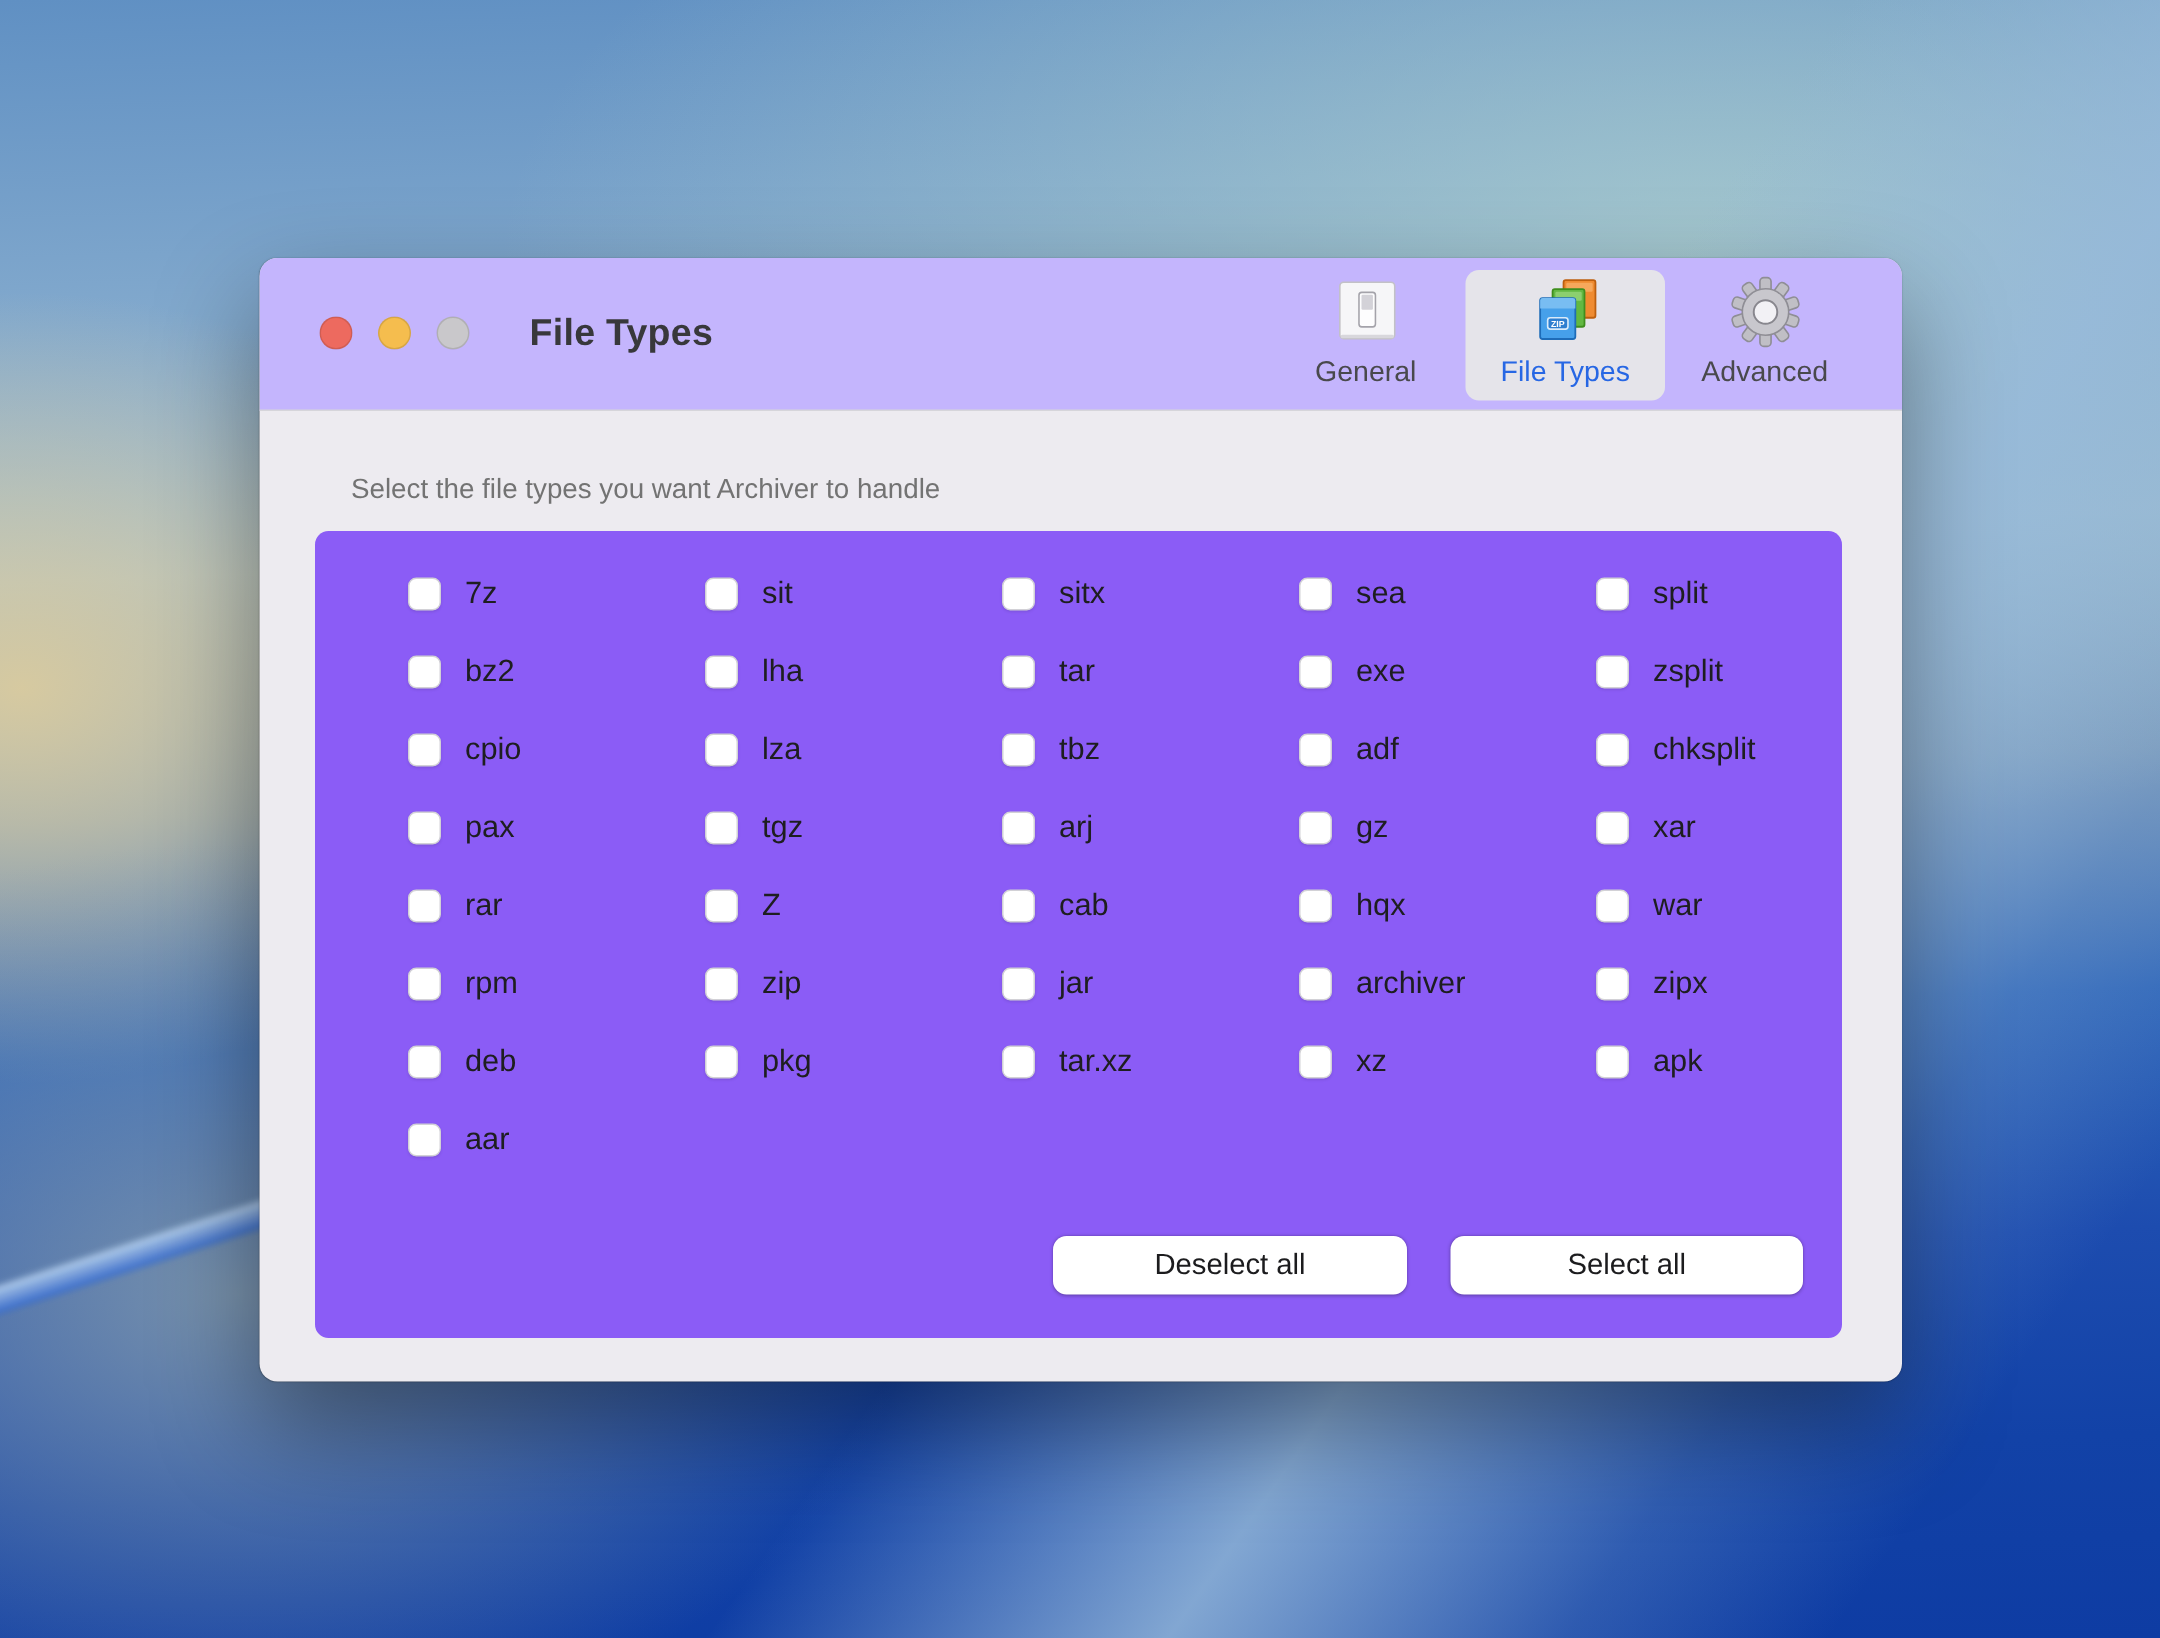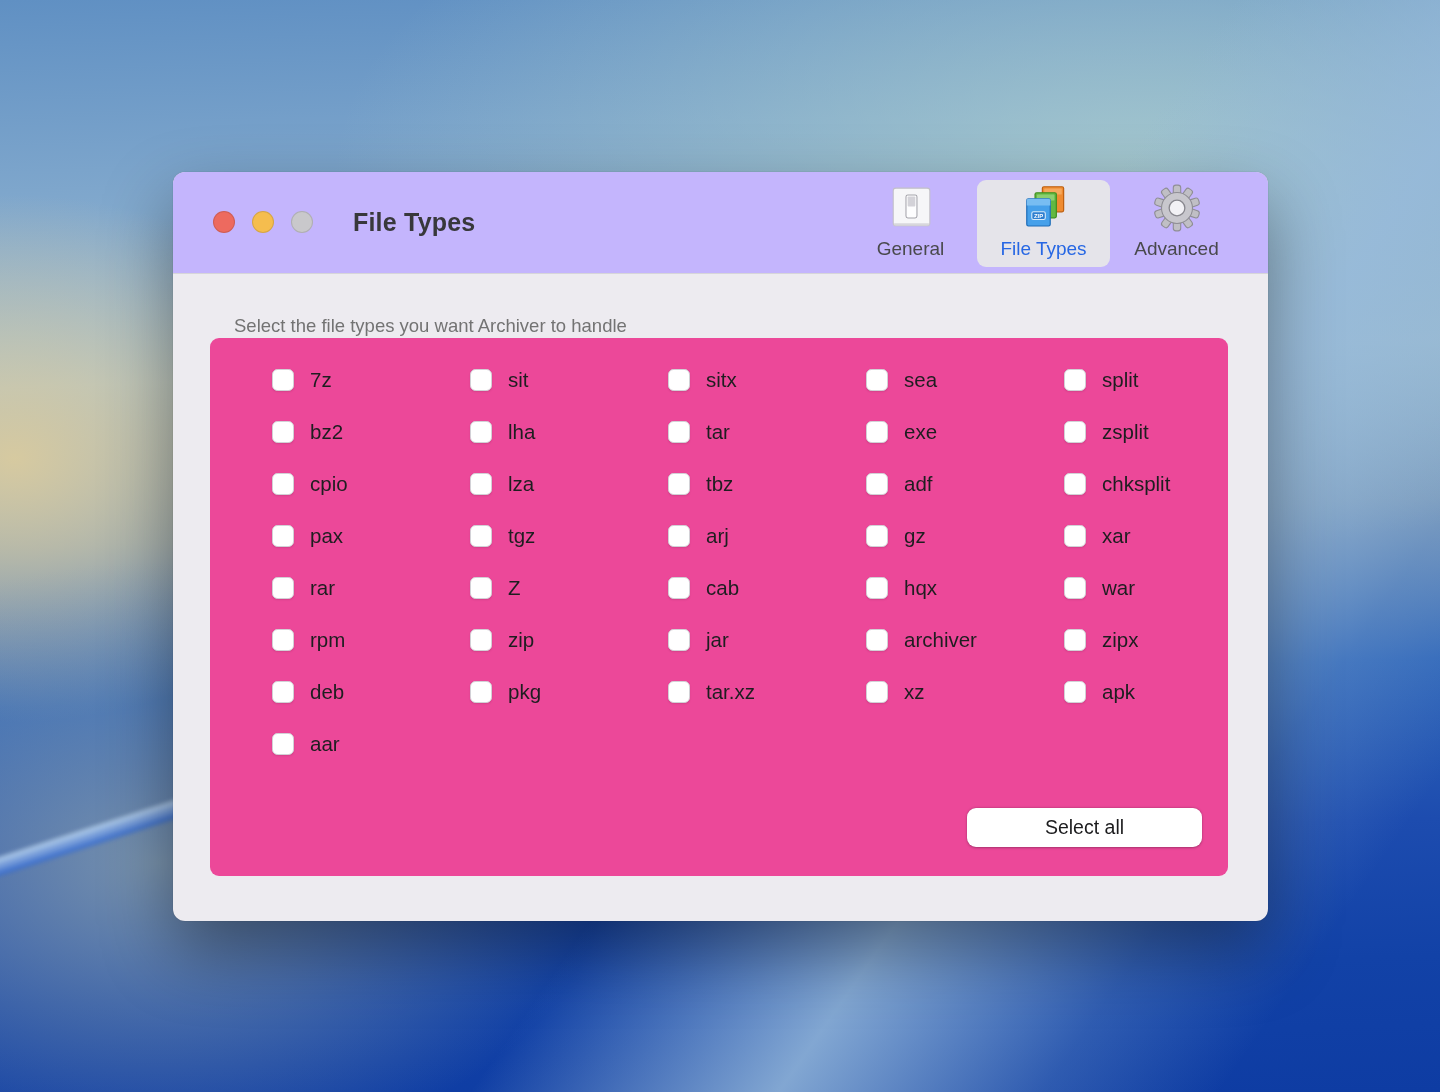--- a/index.html
+++ b/index.html
@@ -53,22 +53,22 @@
   .tab .icon-wrap { height: 56px; display: flex; align-items: center; justify-content: center; }
   .tab-label { font-size: 19px; color: #49494c; }
   .tab.selected .tab-label { color: #2767e4; }
 
   
   .subtitle {
     position: absolute; left: 61px; top: 143px;
     font-size: 18.5px; color: #737373;
   }
   .panel {
-    position: absolute; left: 37px; top: 166px; width: 1018px; height: 538px;
-    background: #ec4899; border-radius: 9px;
+    position: absolute; left: 37px; top: 182px; width: 1018px; height: 538px;
+    background: #8b5cf6; border-radius: 9px;
   }
   .ft-col { position: absolute; top: 16px; }
   .ft-cell { display: flex; align-items: center; height: 52px; cursor: default; }
   .checkbox {
     width: 22px; height: 22px; flex: 0 0 22px;
     background: #ffffff; border: 1px solid #d2d1d6; border-radius: 5.5px;
     box-shadow: 0 1px 2px rgba(0,0,0,0.10);
   }
   .ft-label { margin-left: 16px; font-size: 20.5px; color: #1e1e20; }
 
@@ -305,16 +305,17 @@
           <div class="ft-cell">
             <span class="checkbox"></span>
             <span class="ft-label">zipx</span>
           </div>
           <div class="ft-cell">
             <span class="checkbox"></span>
             <span class="ft-label">apk</span>
           </div>
         </div>
       </div>
+    <button class="panel-btn btn-deselect">Deselect all</button>
     <button class="panel-btn btn-select">Select all</button>
   </div>
 
 </div>
 
 </body></html>

